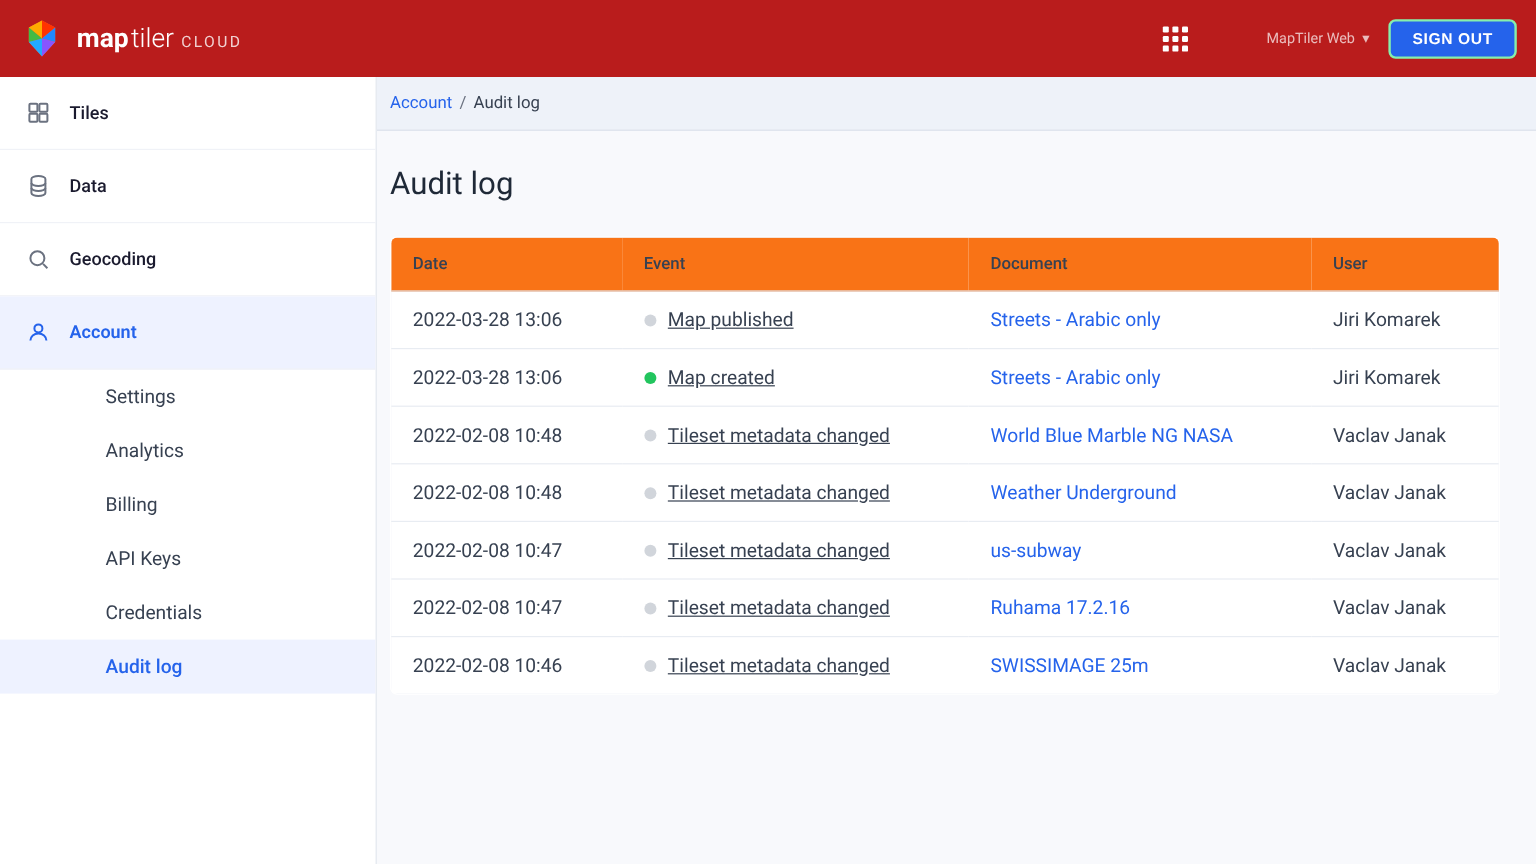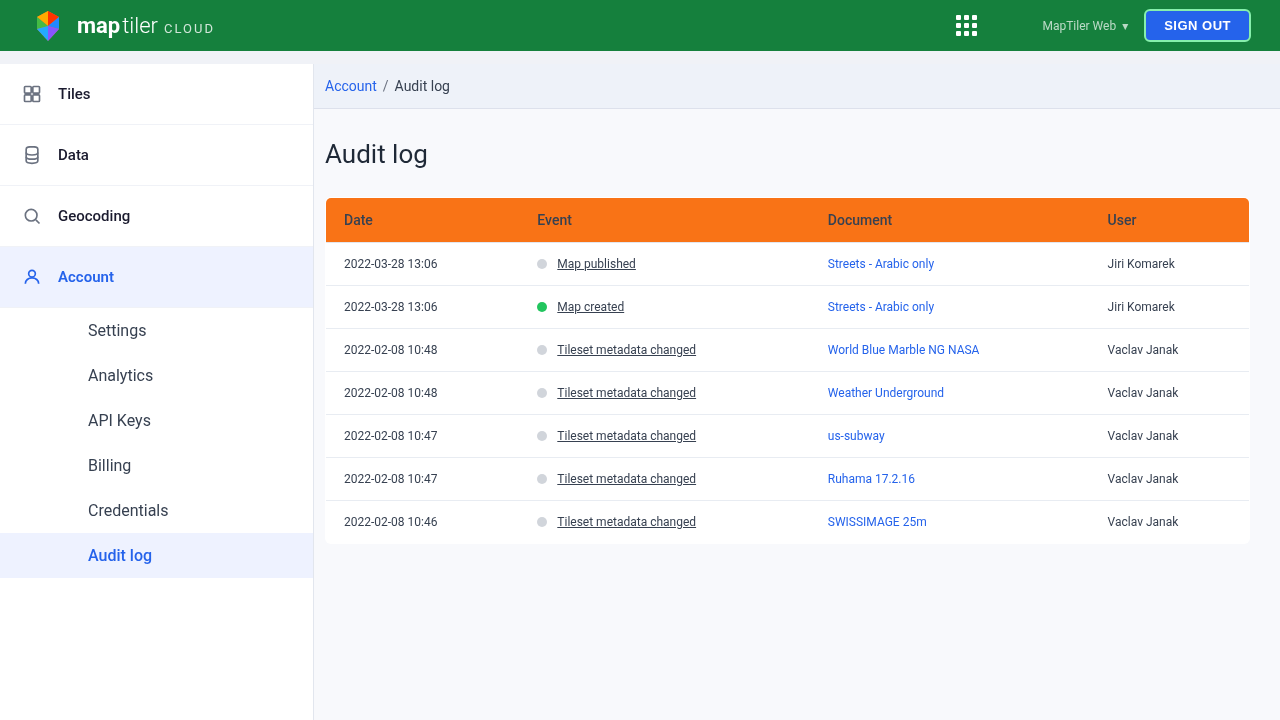--- a/index.html
+++ b/index.html
@@ -1,25 +1,25 @@
 <!DOCTYPE html>
 <html><head>
   <meta charset="utf-8">
   <style>
     * { box-sizing: border-box; margin: 0; padding: 0; }
     body { font-family: -apple-system, BlinkMacSystemFont, 'Segoe UI', Roboto, sans-serif; background: #f0f2f7; }
 
     
     .header {
-      background: #15803d;
-      height: 51px;
+      background: #b91c1c;
+      height: 64px;
       display: flex;
       align-items: center;
       justify-content: space-between;
-      padding: 0 29px;
+      padding: 0 16px;
       position: fixed;
       top: 0; left: 0; right: 0;
       z-index: 100;
     }
     .header-left {
       display: flex;
       align-items: center;
       gap: 10px;
     }
     .logo-text {
@@ -175,21 +175,21 @@
       text-align: left;
       padding: 14px 18px;
       font-size: 14px;
       font-weight: 500;
       color: #374151;
       background: #f97316;
       border-bottom: 1px solid #e2e6ee;
     }
     .audit-table td {
       padding: 14px 18px;
-      font-size: 12px;
+      font-size: 16px;
       color: #374151;
       border-bottom: 1px solid #e8ecf2;
       vertical-align: middle;
     }
     .audit-table tr:last-child td {
       border-bottom: none;
     }
 
     .event-cell {
       display: flex;
@@ -296,24 +296,24 @@
     </div>
     <span style="color:#2563eb;font-weight:600;">Account</span>
   </div>
   <div class="sidebar-subitem">
     <span>Settings</span>
   </div>
   <div class="sidebar-subitem">
     <span>Analytics</span>
   </div>
   <div class="sidebar-subitem">
+    <span>Billing</span>
+  </div>
+  <div class="sidebar-subitem">
     <span>API Keys</span>
-  </div>
-  <div class="sidebar-subitem">
-    <span>Billing</span>
   </div>
   <div class="sidebar-subitem">
     <span>Credentials</span>
   </div>
   <div class="sidebar-subitem active">
     <span>Audit log</span>
   </div>
 </aside>
 
 <main class="main">

